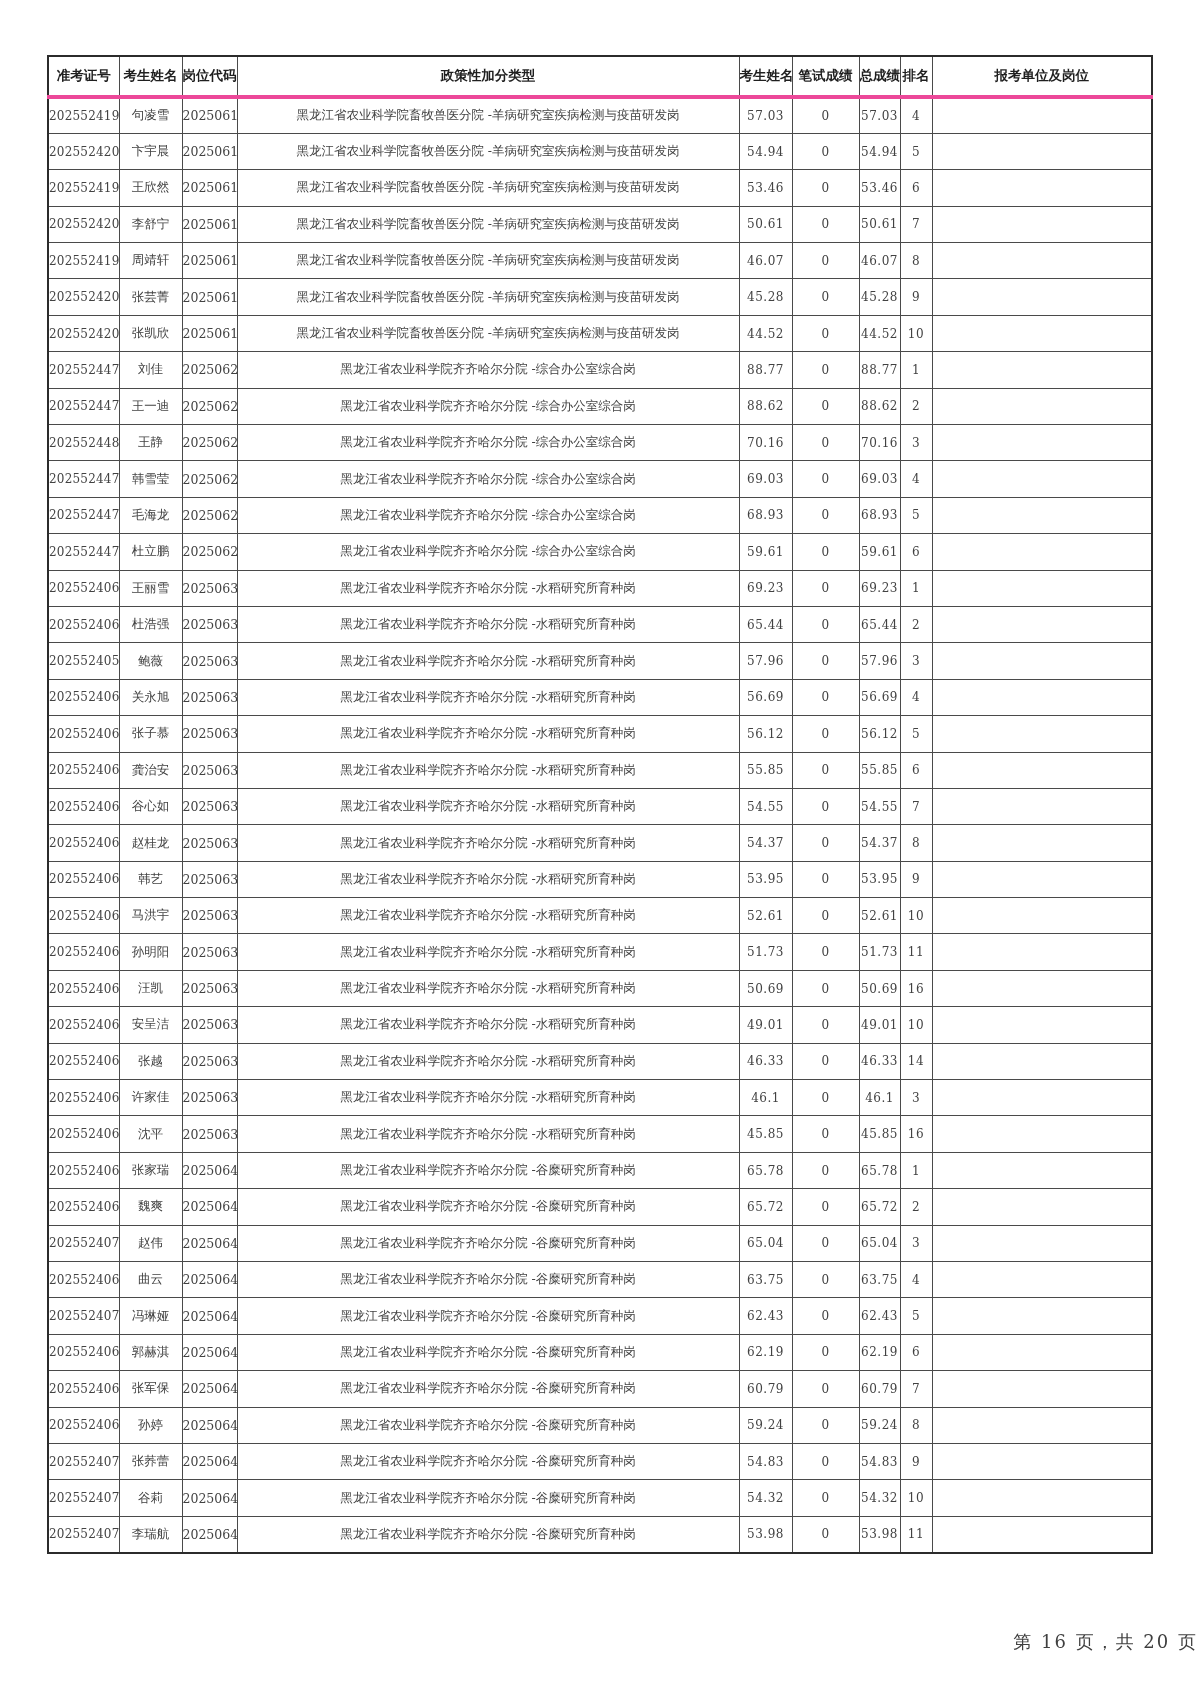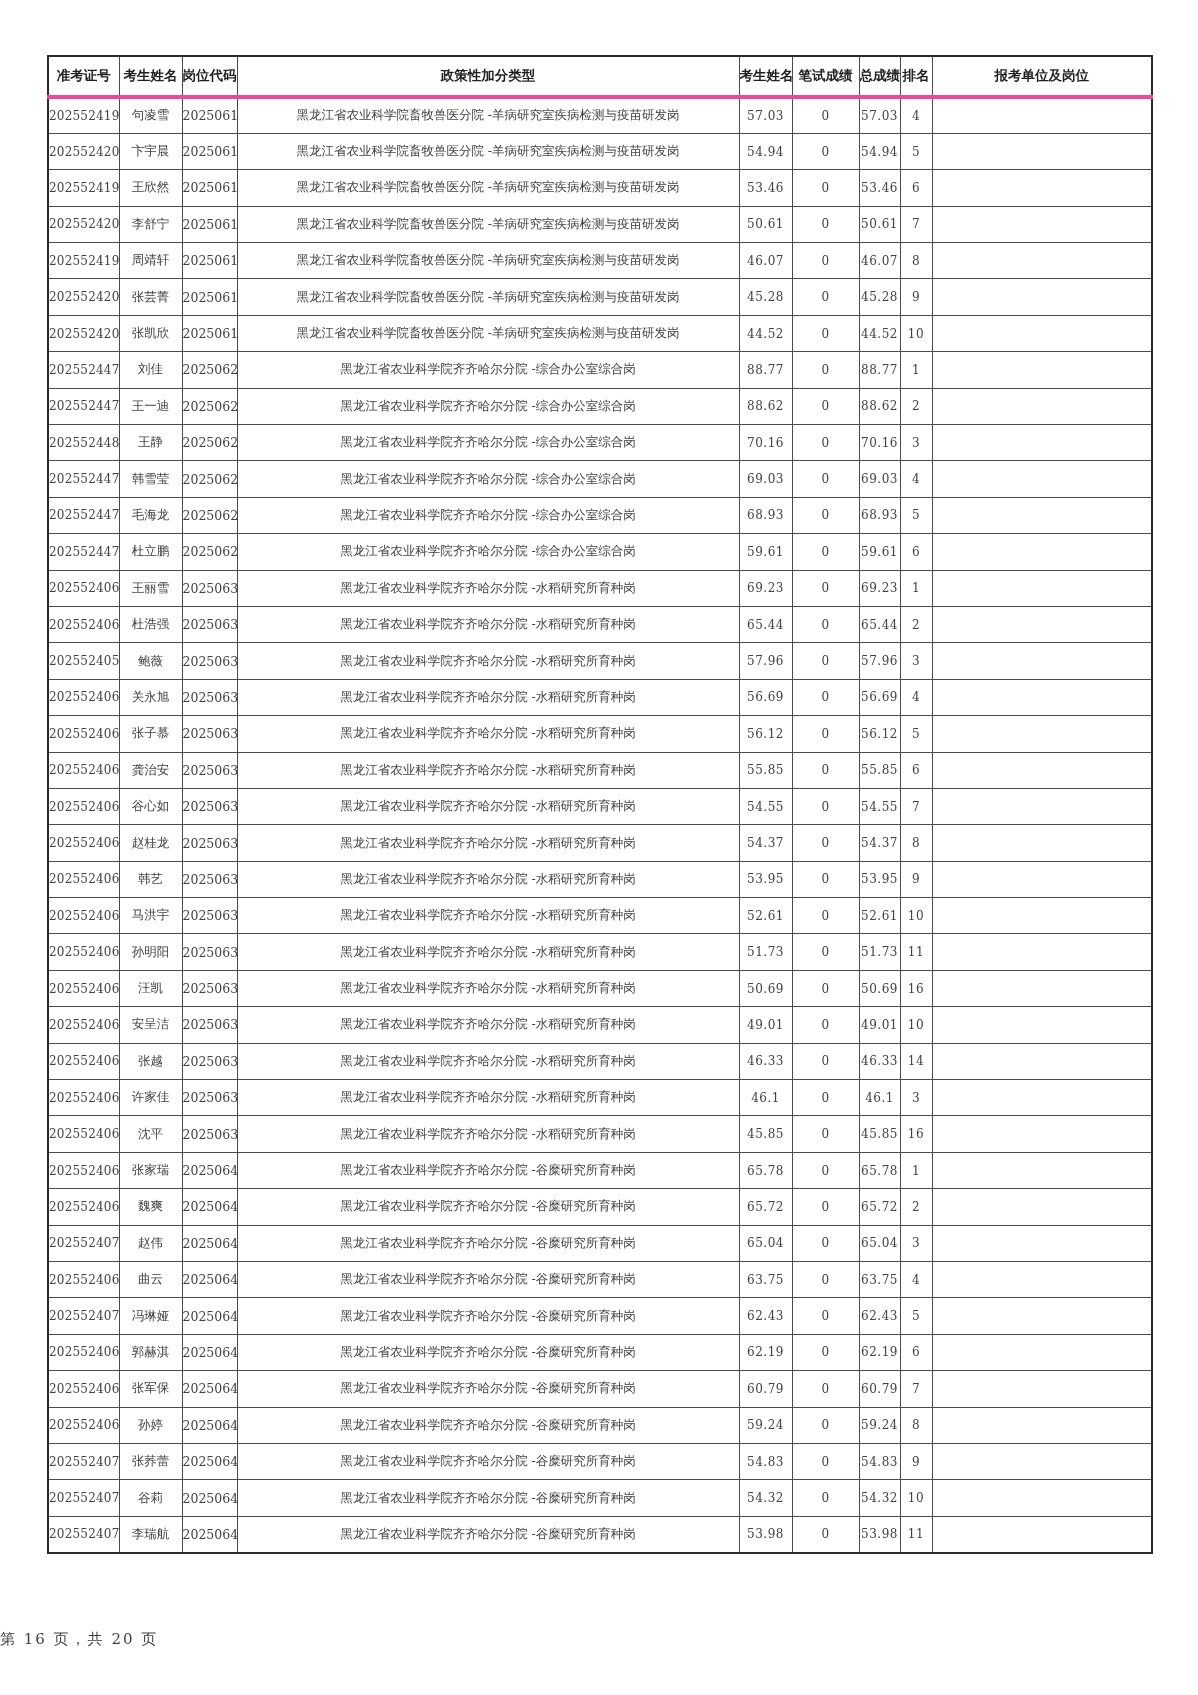--- a/index.html
+++ b/index.html
@@ -53,22 +53,22 @@
   .score-table td.col-id { font-size: 12px; letter-spacing: 0.2px; }
   .score-table td.col-written,
   .score-table td.col-total,
   .score-table td.col-bonus,
   .score-table td.col-rank { font-size: 12px; letter-spacing: 0.5px; }
 
   .footer {
     position: absolute;
     left: 0; right: 0;
     top: 1630px;
-    text-align: left;
-    font-size: 15px;
+    text-align: right;
+    font-size: 18px;
     color: #3f3f3f;
     letter-spacing: 2px;
   }
 </style>
 </head>
 <body>
 
 <div class="page">
 
   <table class="score-table">

